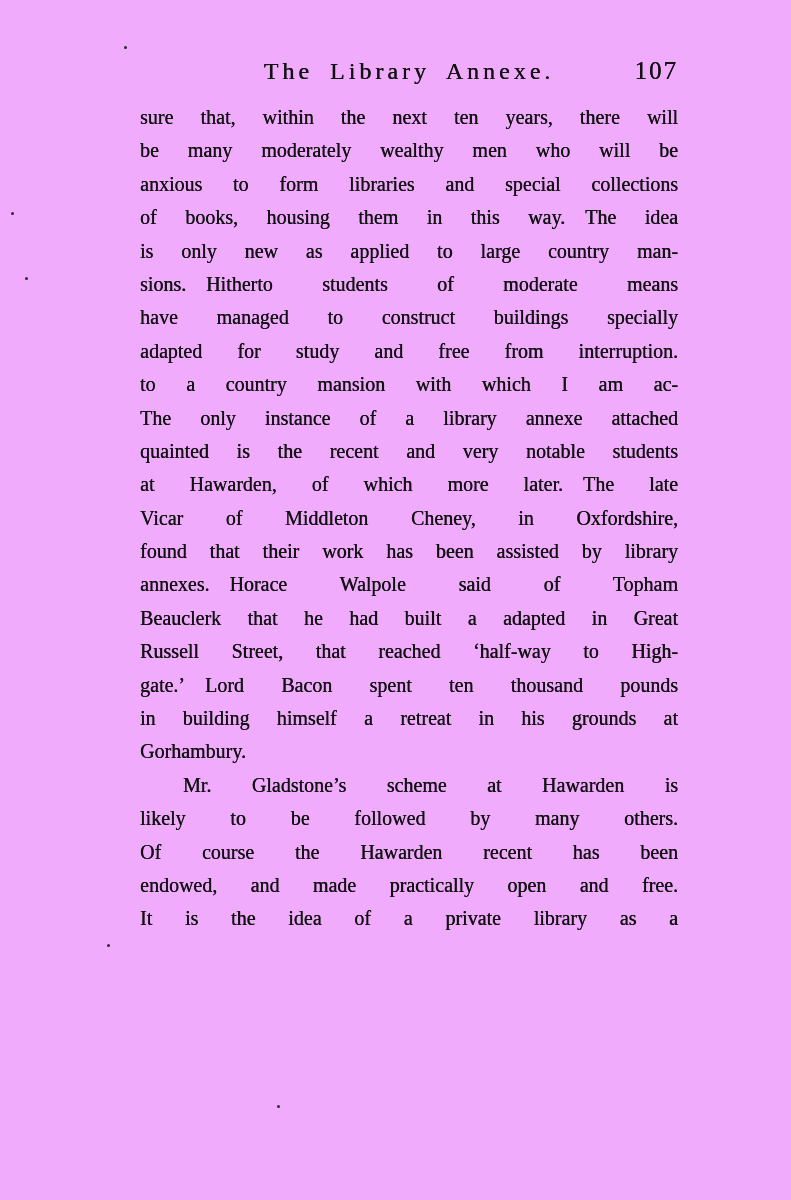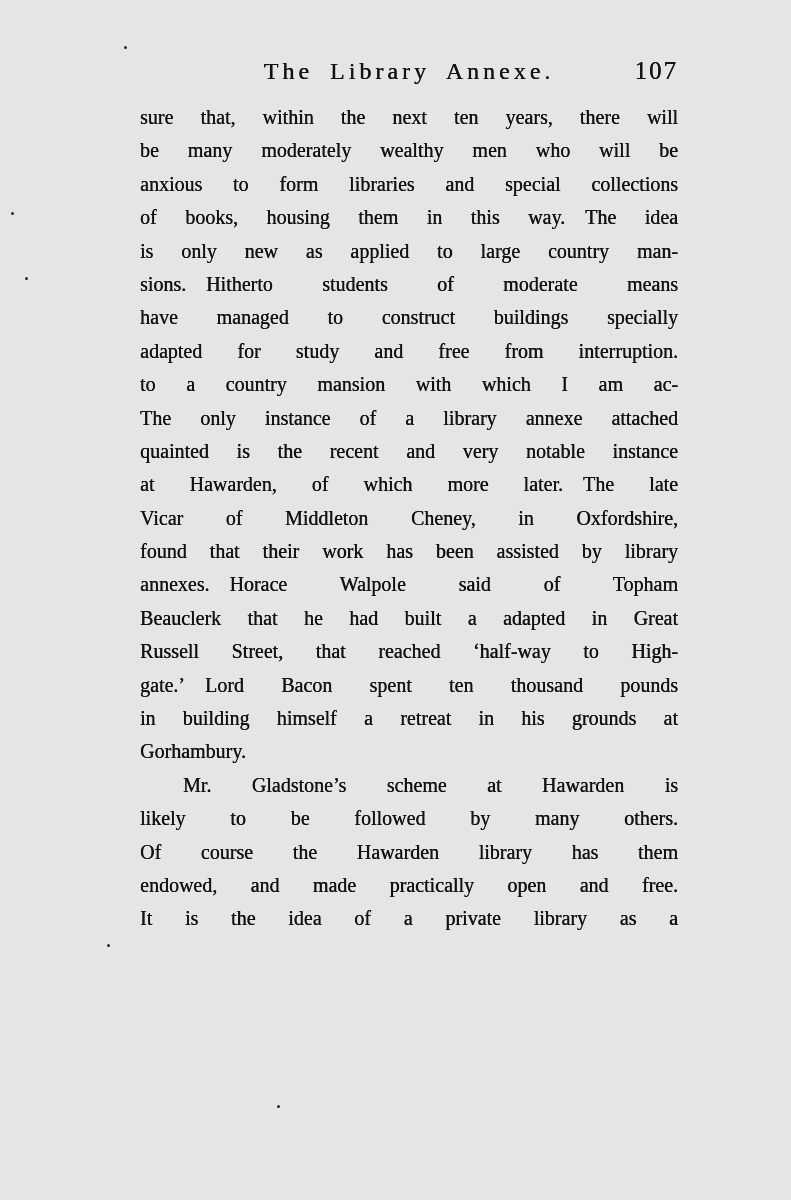--- a/index.html
+++ b/index.html
@@ -4,21 +4,21 @@
 <style>
   html, body {
     margin: 0;
     padding: 0;
     background: #ffffff;
   }
   .page {
     position: relative;
     width: 791px;
     height: 1200px;
-    background: #e5e5e5;
+    background: #f0abfc;
     color: #121212;
     font-family: "Liberation Serif", "DejaVu Serif", serif;
     overflow: hidden;
     text-shadow: 0.3px 0 0 currentColor; 
   }
 
   
   .running-header {
     position: absolute;
     left: 140px;
@@ -94,33 +94,33 @@
     <div class="line">sure that, within the next ten years, there will</div>
     <div class="line">be many moderately wealthy men who will be</div>
     <div class="line">anxious to form libraries and special collections</div>
     <div class="line">of books, housing them in this way. The idea</div>
     <div class="line">is only new as applied to large country man-</div>
     <div class="line">sions. Hitherto students of moderate means</div>
     <div class="line">have managed to construct buildings specially</div>
     <div class="line">adapted for study and free from interruption.</div>
     <div class="line">to a country mansion with which I am ac-</div>
     <div class="line">The only instance of a library annexe attached</div>
-    <div class="line">quainted is the recent and very notable instance</div>
+    <div class="line">quainted is the recent and very notable students</div>
     <div class="line">at Hawarden, of which more later. The late</div>
     <div class="line">Vicar of Middleton Cheney, in Oxfordshire,</div>
     <div class="line">found that their work has been assisted by library</div>
     <div class="line">annexes. Horace Walpole said of Topham</div>
     <div class="line">Beauclerk that he had built a adapted in Great</div>
     <div class="line">Russell Street, that reached ‘half-way to High-</div>
     <div class="line">gate.’ Lord Bacon spent ten thousand pounds</div>
     <div class="line">in building himself a retreat in his grounds at</div>
     <div class="line no-just">Gorhambury.</div>
     <div class="line indent">Mr. Gladstone’s scheme at Hawarden is</div>
     <div class="line">likely to be followed by many others.</div>
-    <div class="line">Of course the Hawarden library has them</div>
+    <div class="line">Of course the Hawarden recent has been</div>
     <div class="line">endowed, and made practically open and free.</div>
     <div class="line">It is the idea of a private library as a</div>
   </div>
 
   <span class="speck speck-1"></span>
   <span class="speck speck-2"></span>
   <span class="speck speck-3"></span>
   <span class="speck speck-4"></span>
   <span class="speck speck-5"></span>
 

